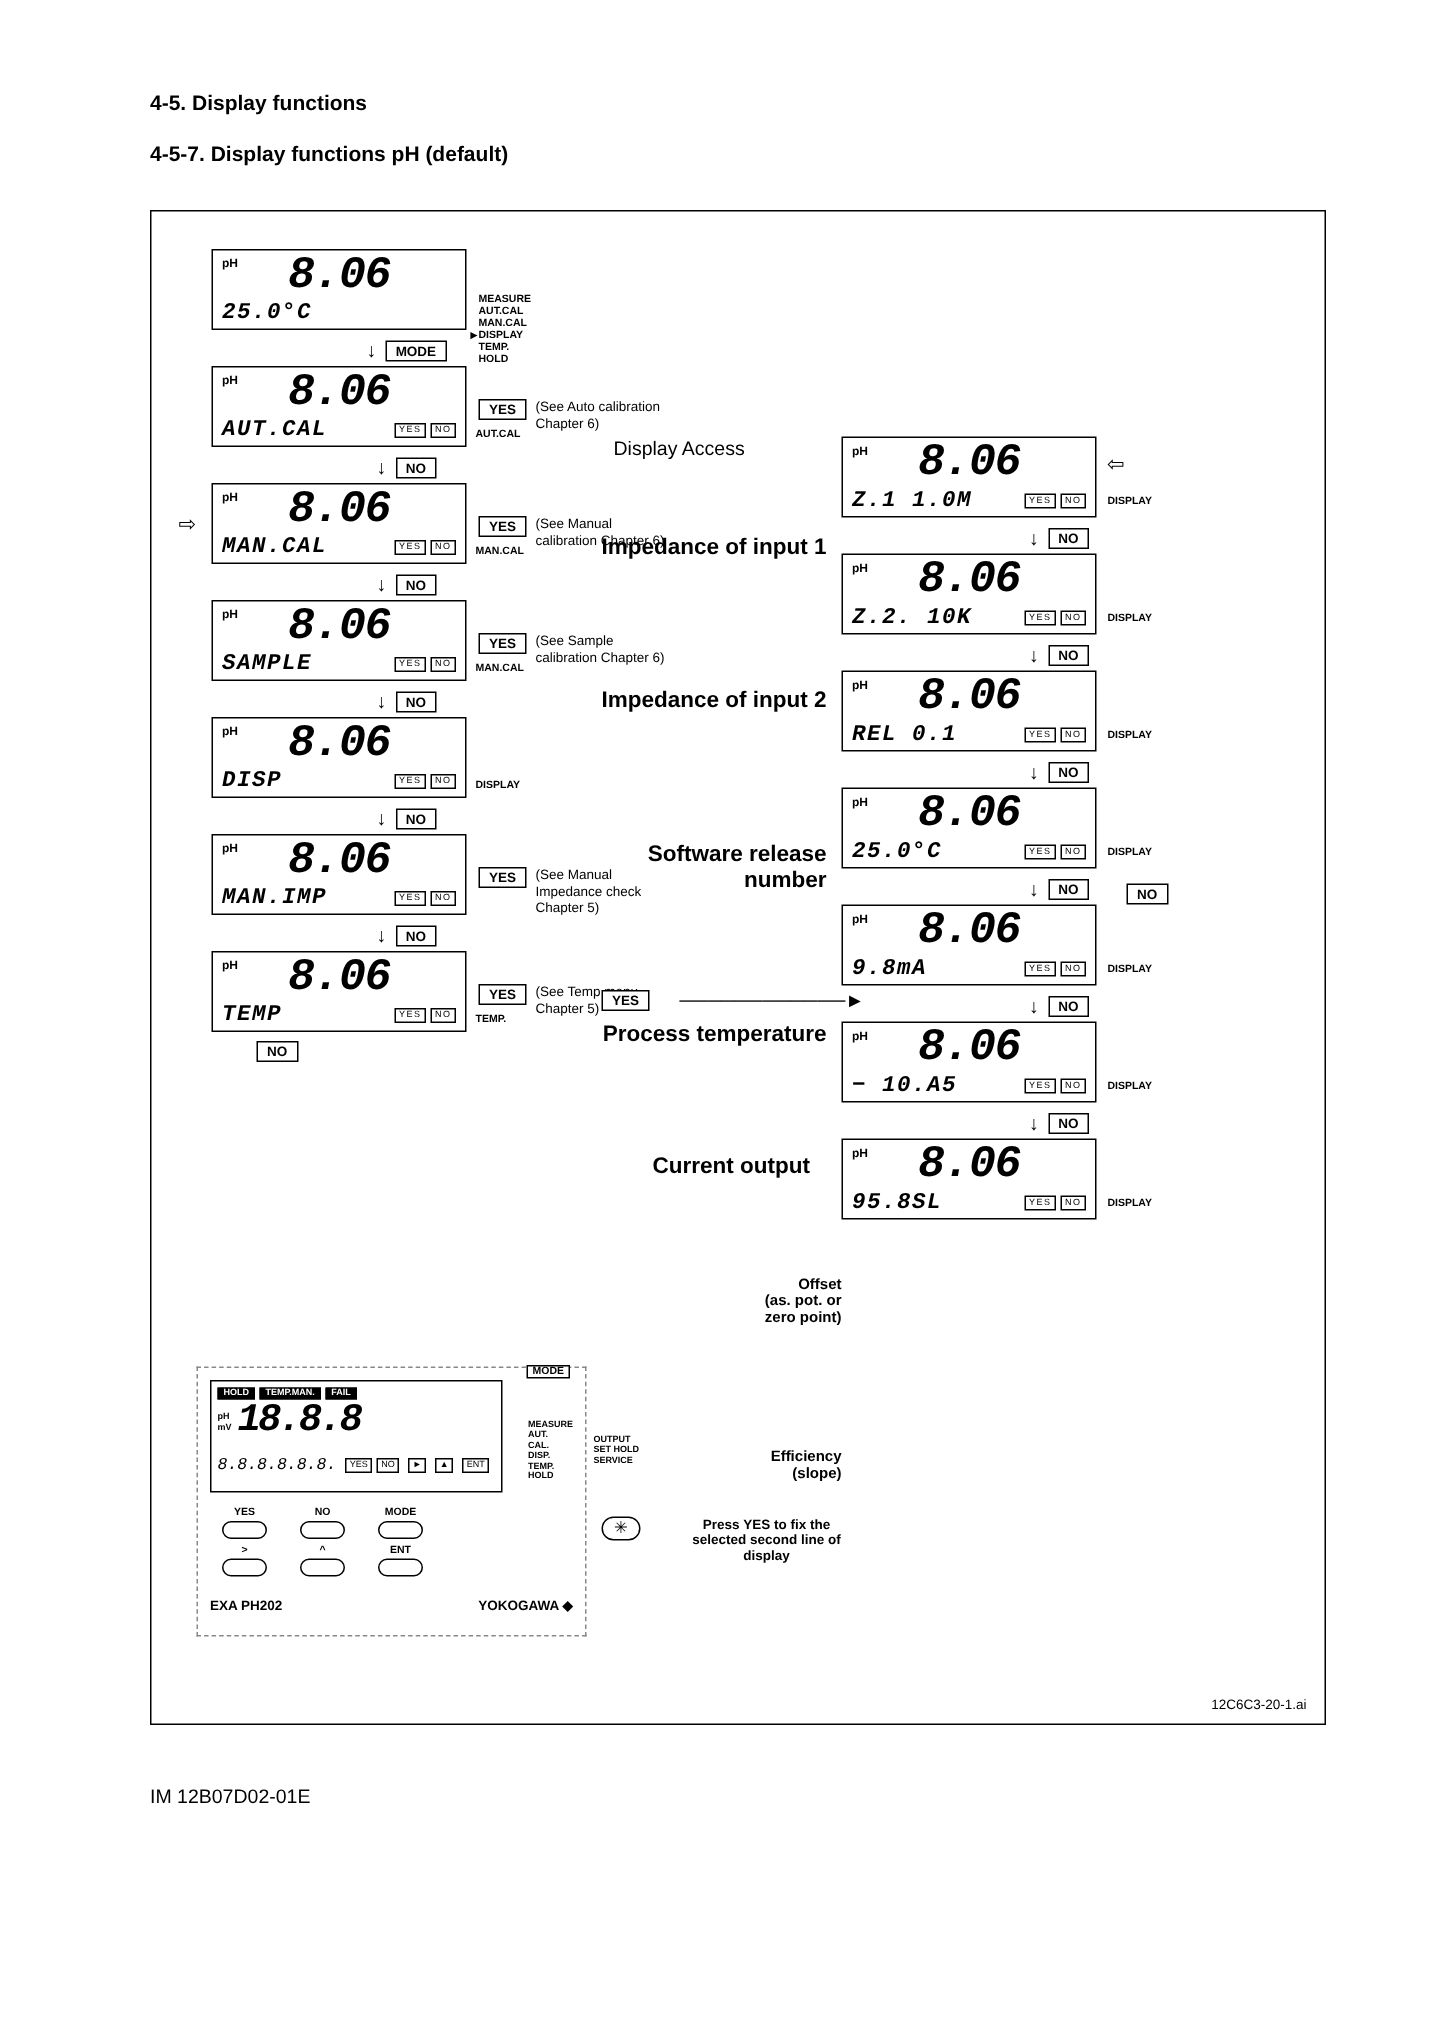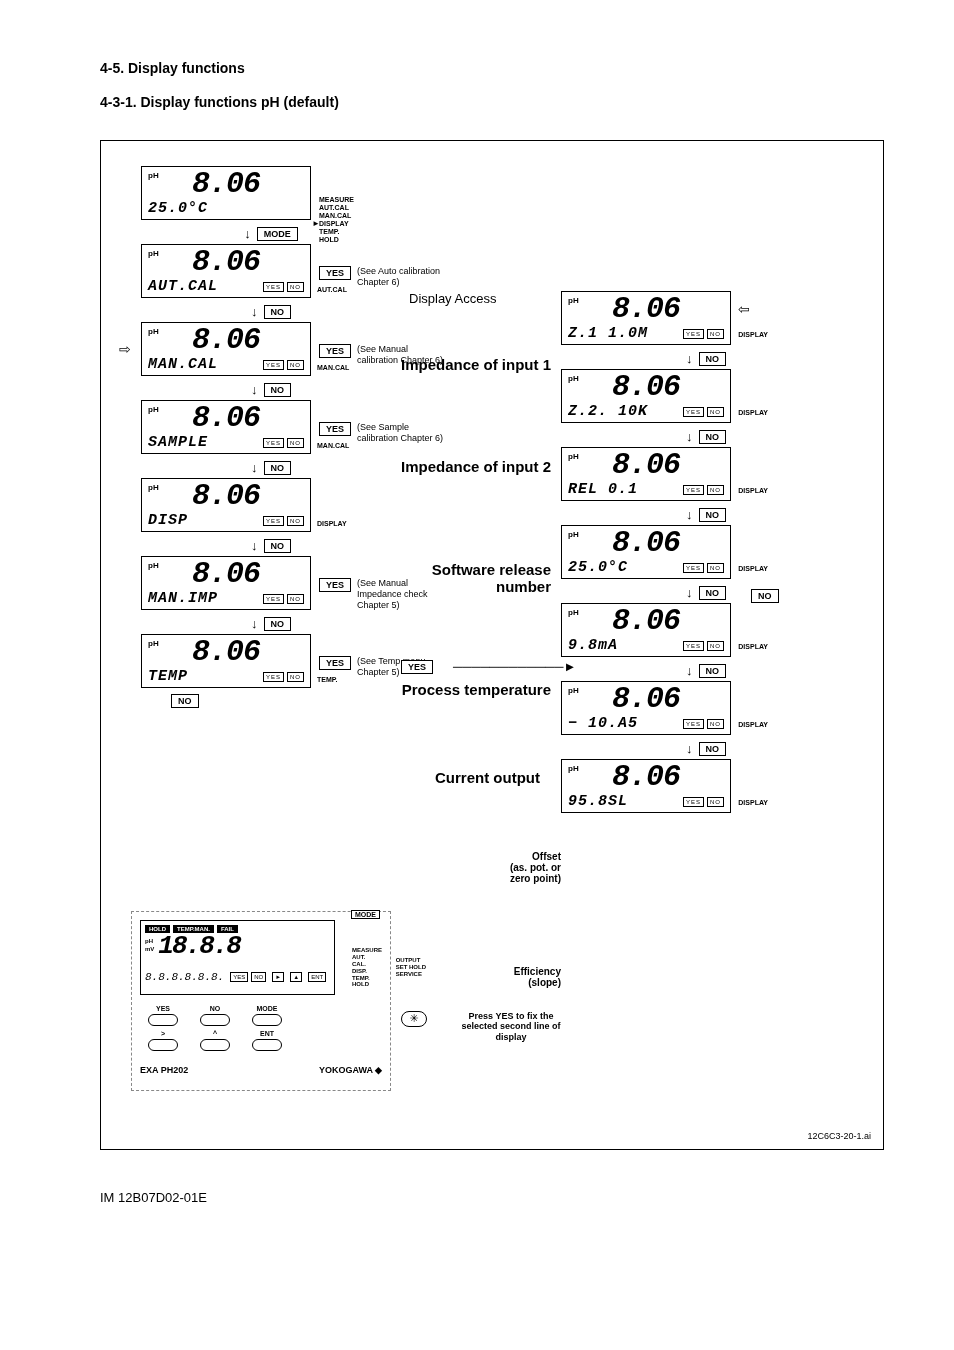--- a/index.html
+++ b/index.html
@@ -51,21 +51,21 @@
   .yes-arrow-mid { position: absolute; left: 300px; top: 518px; display:flex; align-items:center; gap:20px;}
   .fixnote { position: absolute; left: 350px; top: 870px; font-size: 9px; font-weight: bold; text-align: center; width: 120px; line-height:1.15;}
   .return-arrow-right { position: absolute; left: 637px; top: 160px; font-size: 14px;}
   .return-arrow-left { position: absolute; left: 18px; top: 200px; font-size: 14px;}
 </style>
 </head>
 <body>
 
 <div class="page">
   <div class="section-title">4-5. Display functions</div>
-  <div class="subsection-title">4-3-1. Display functions pH (default)</div>
+  <div class="subsection-title">4-5-7. Display functions pH (default)</div>
 
   <div class="diagram-frame">
 
     <div class="return-arrow-left">⇨</div>
     <div class="return-arrow-right">⇦</div>
 
     <div class="col left-col">
 
       <div class="node">
         <div class="lcd-box">
@@ -381,21 +381,21 @@
     <div class="fixnote">Press YES to fix the selected second line of display</div>
 
     <div class="transmitter">
       <span class="tx-mode-tag">MODE</span>
       <div class="tx-screen">
         <div class="tx-top-row">
           <span class="tx-pill">HOLD</span>
           <span class="tx-pill">TEMP.MAN.</span>
           <span class="tx-pill">FAIL</span>
         </div>
-        <div style="display:flex; gap:4px; align-items:center;">
+        <div style="display:flex; gap:4px; align-items:flex-end;">
           <div style="font-size:6px; font-weight:bold; line-height:1.3;">
             <div>pH</div>
             <div>mV</div>
           </div>
           <div class="tx-big">18.8.8</div>
         </div>
         <div class="tx-sub">
           <span>8.8.8.8.8.8.</span>
           <span class="yesno-pair">
             <span class="mini-btn">YES</span>

